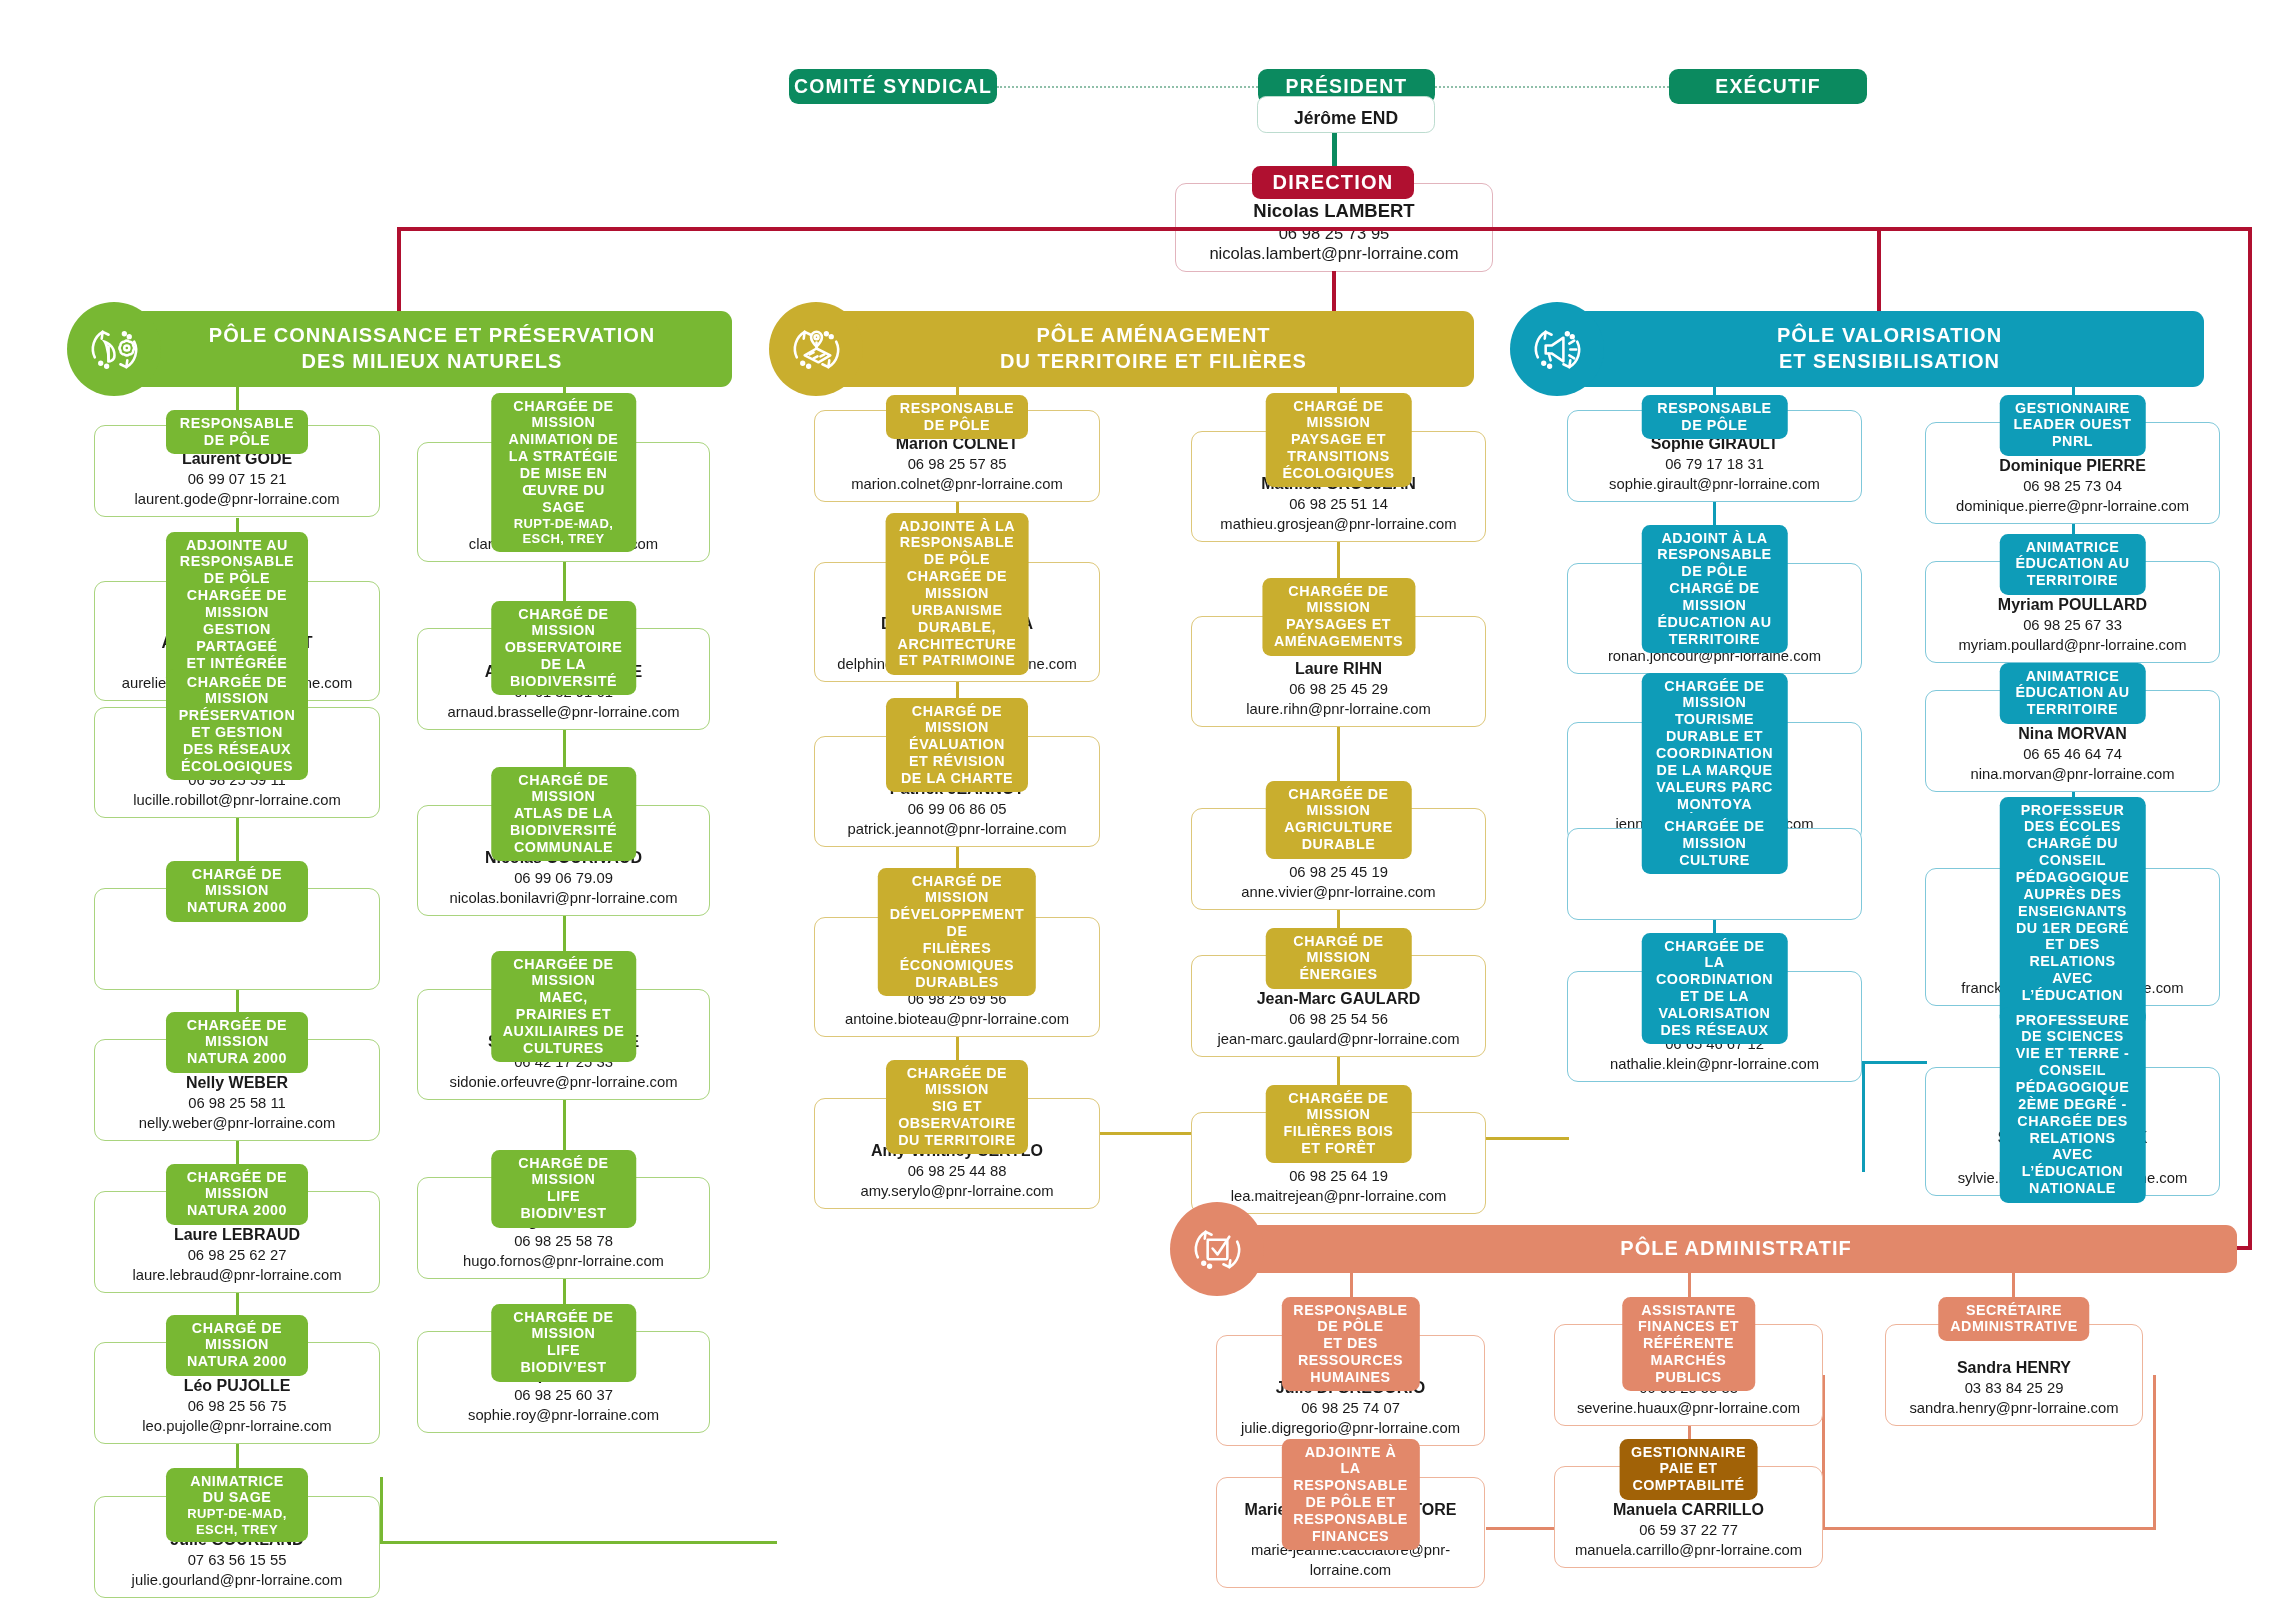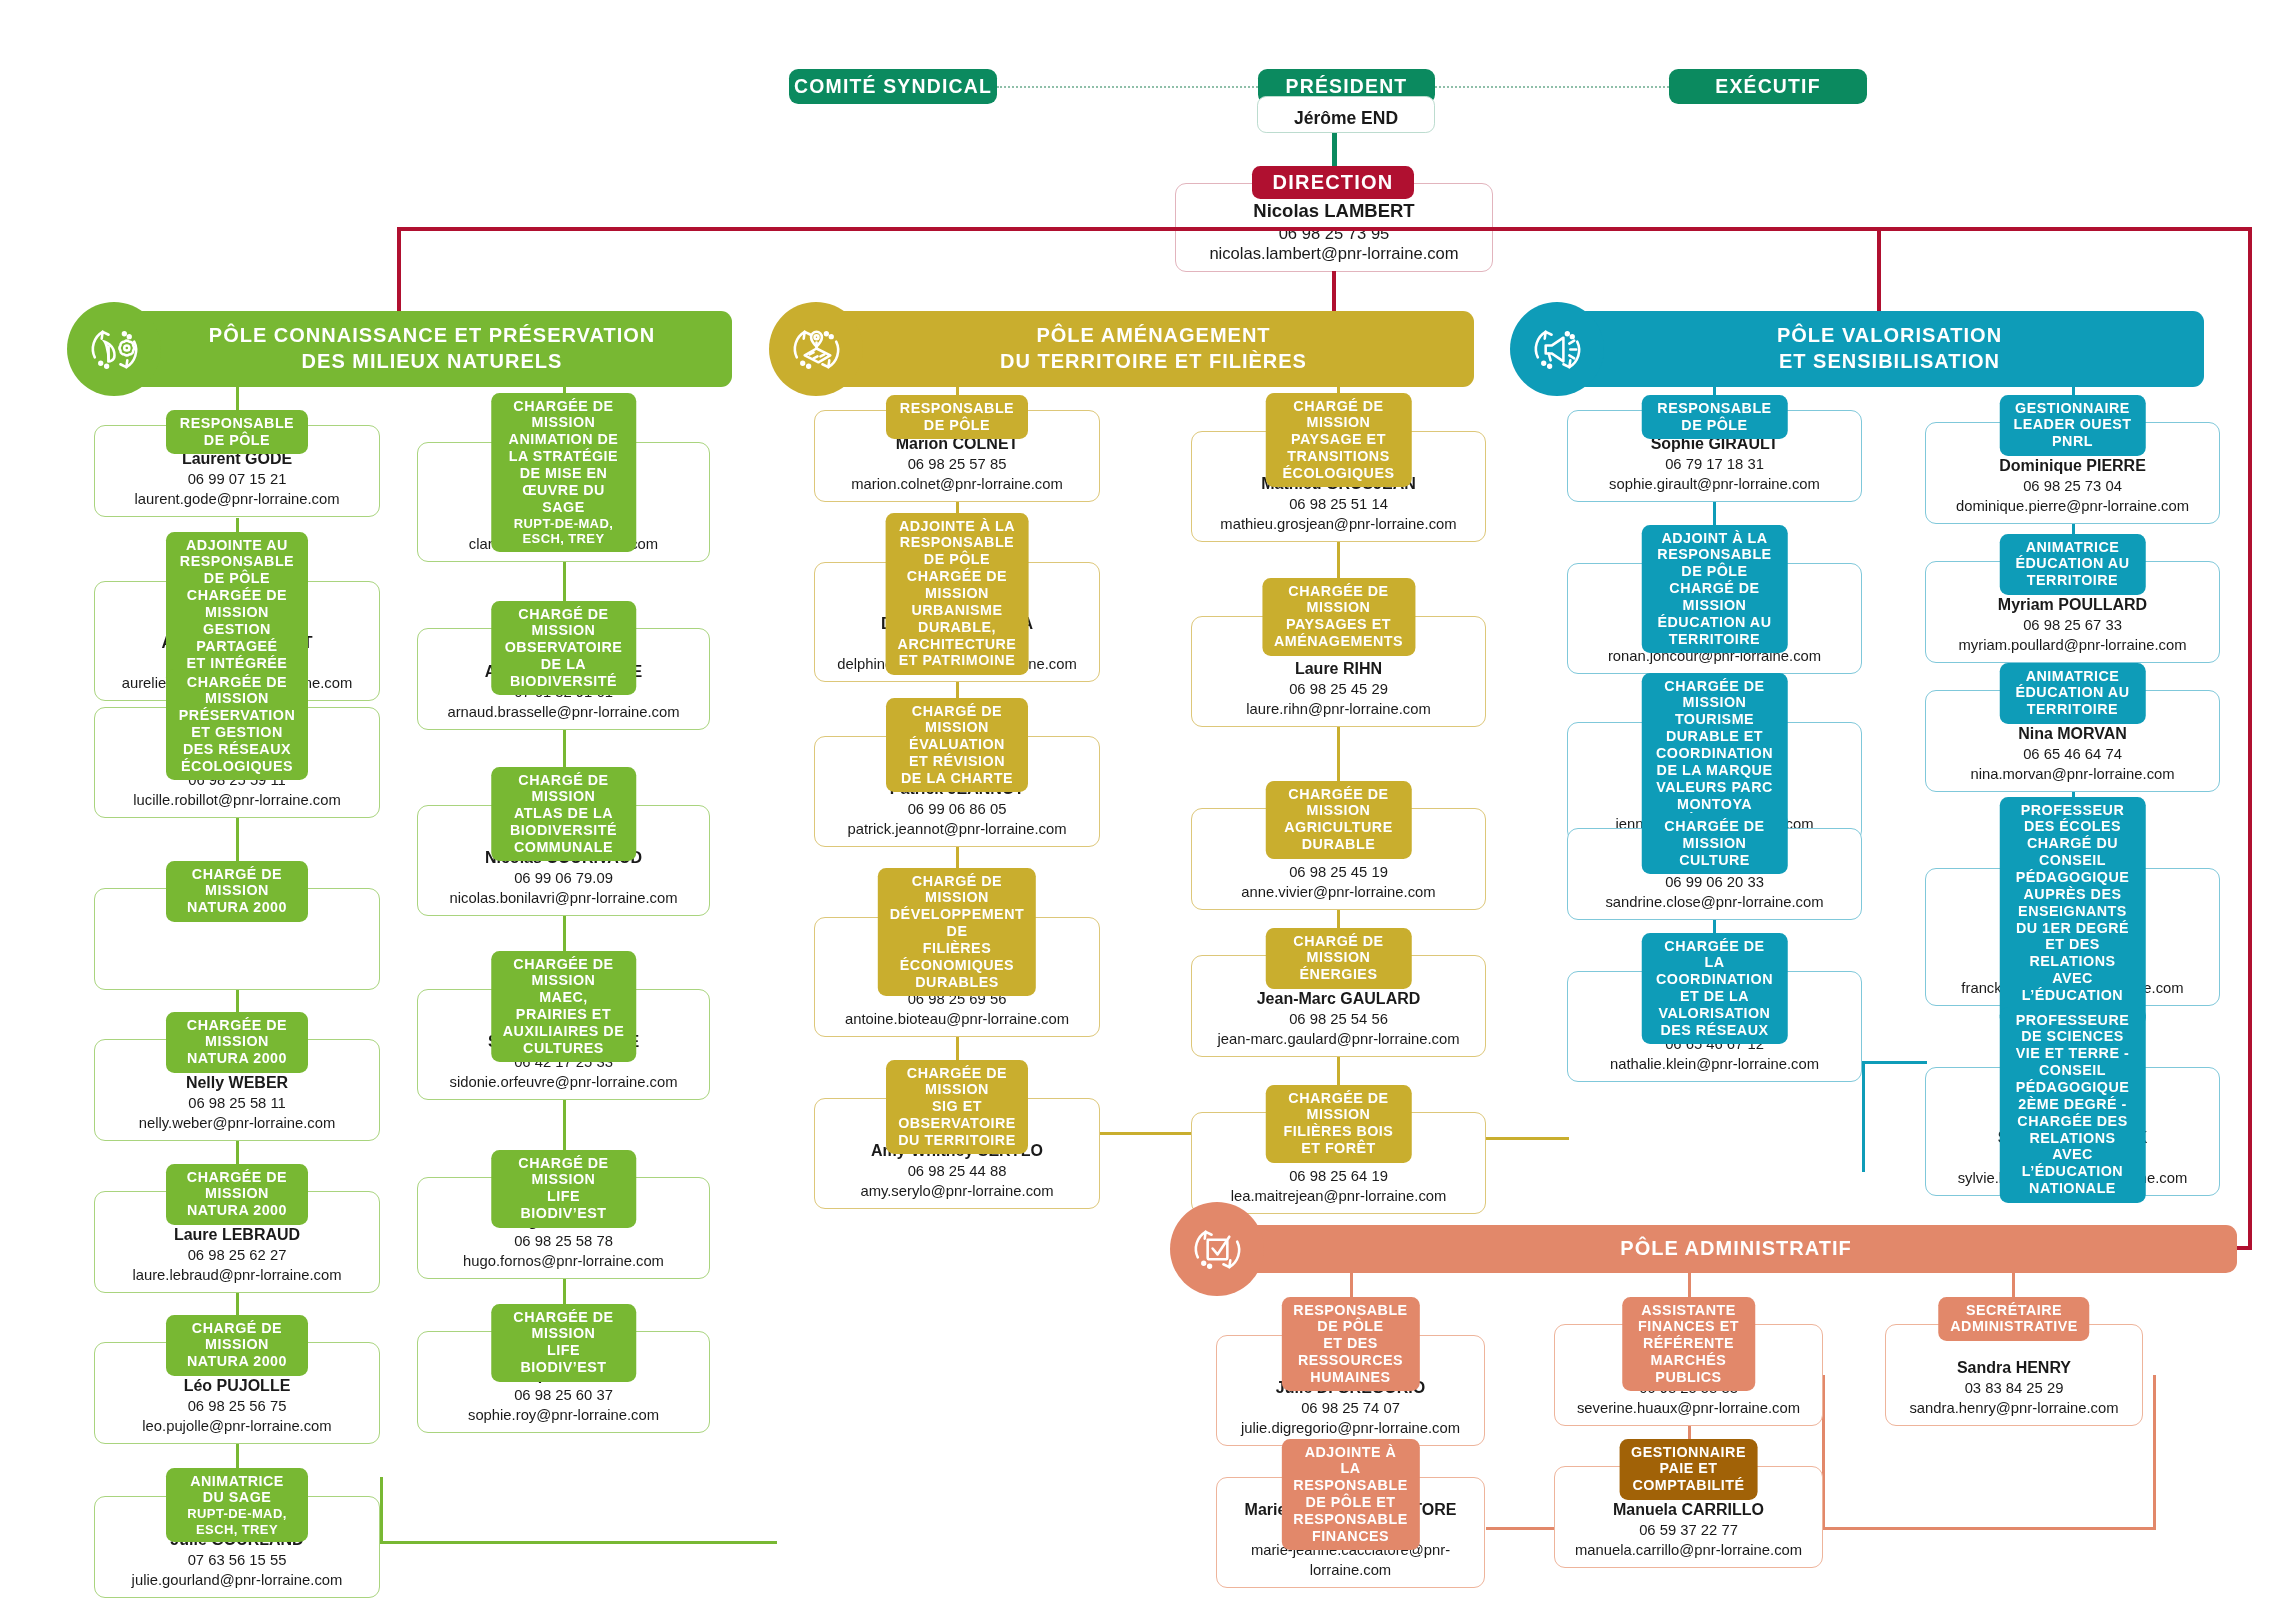--- a/index.html
+++ b/index.html
@@ -470,25 +470,20 @@
 DE LA MARQUE VALEURS PARC
 MONTOYA RÉGIONAL</span></div>
       <div class="body" style="">
         <div class="nm" style="">Jenny MAHÉ</div>
         <div class="ph" style="">06 98 25 48 75</div>
         <div class="em" style="">jenny.mahe@pnr-lorraine.com</div>
       </div>
     </div>
     <div class="card" style="left:1567px;top:828px;width:295px;height:92px;border:1.4px solid #7fc8da;">
       <div class="tag" style="top:-15.7px;background:#0e9cb8;max-width:306px;"><span style="white-space: pre-line;">CHARGÉE DE MISSION CULTURE</span></div>
-      <div class="body" style="">
-        <div class="nm" style="">Sandrine CLOSE</div>
-        <div class="ph" style="">06 99 06 20 33</div>
-        <div class="em" style="">sandrine.close@pnr-lorraine.com</div>
-      </div>
     </div>
     <div class="card" style="left:1567px;top:971px;width:295px;height:111px;border:1.4px solid #7fc8da;">
       <div class="tag" style="top:-39px;background:#0e9cb8;max-width:306px;"><span style="white-space: pre-line;">CHARGÉE DE LA COORDINATION
 ET DE LA VALORISATION
 DES RÉSEAUX</span></div>
       <div class="body" style="">
         <div class="nm" style="">Nathalie KLEIN</div>
         <div class="ph" style="">06 65 46 67 12</div>
         <div class="em" style="">nathalie.klein@pnr-lorraine.com</div>
       </div>

